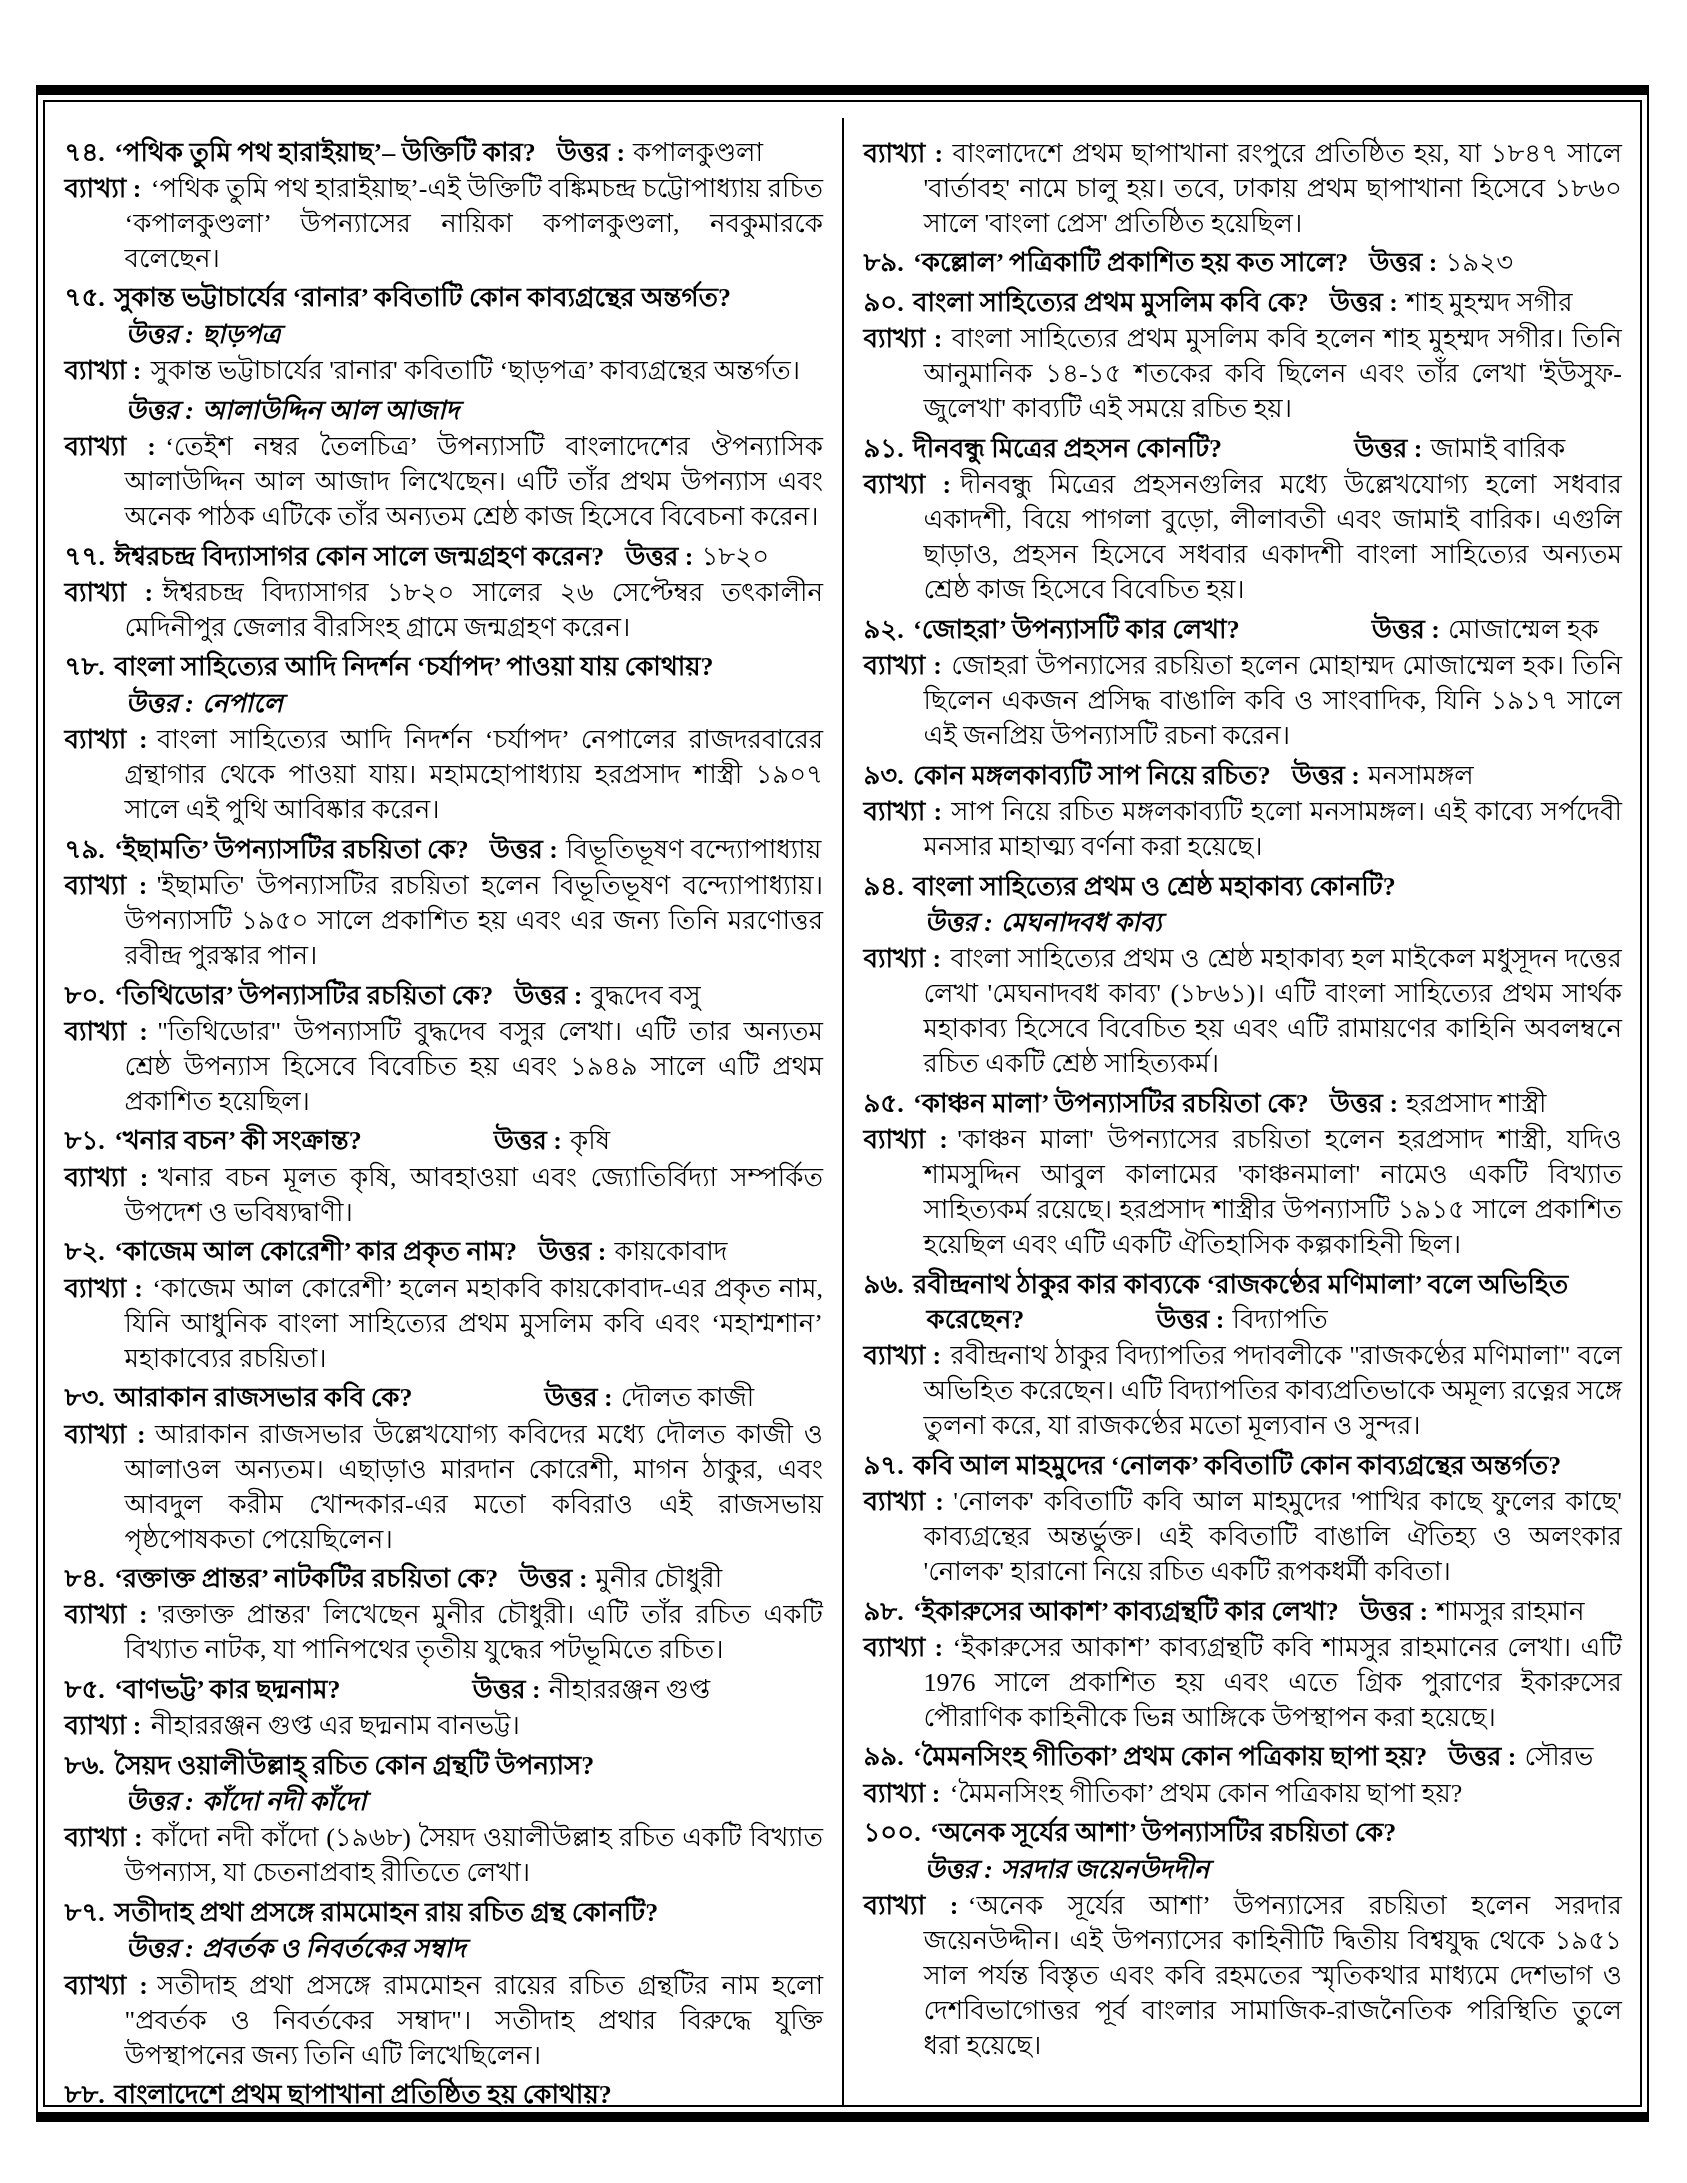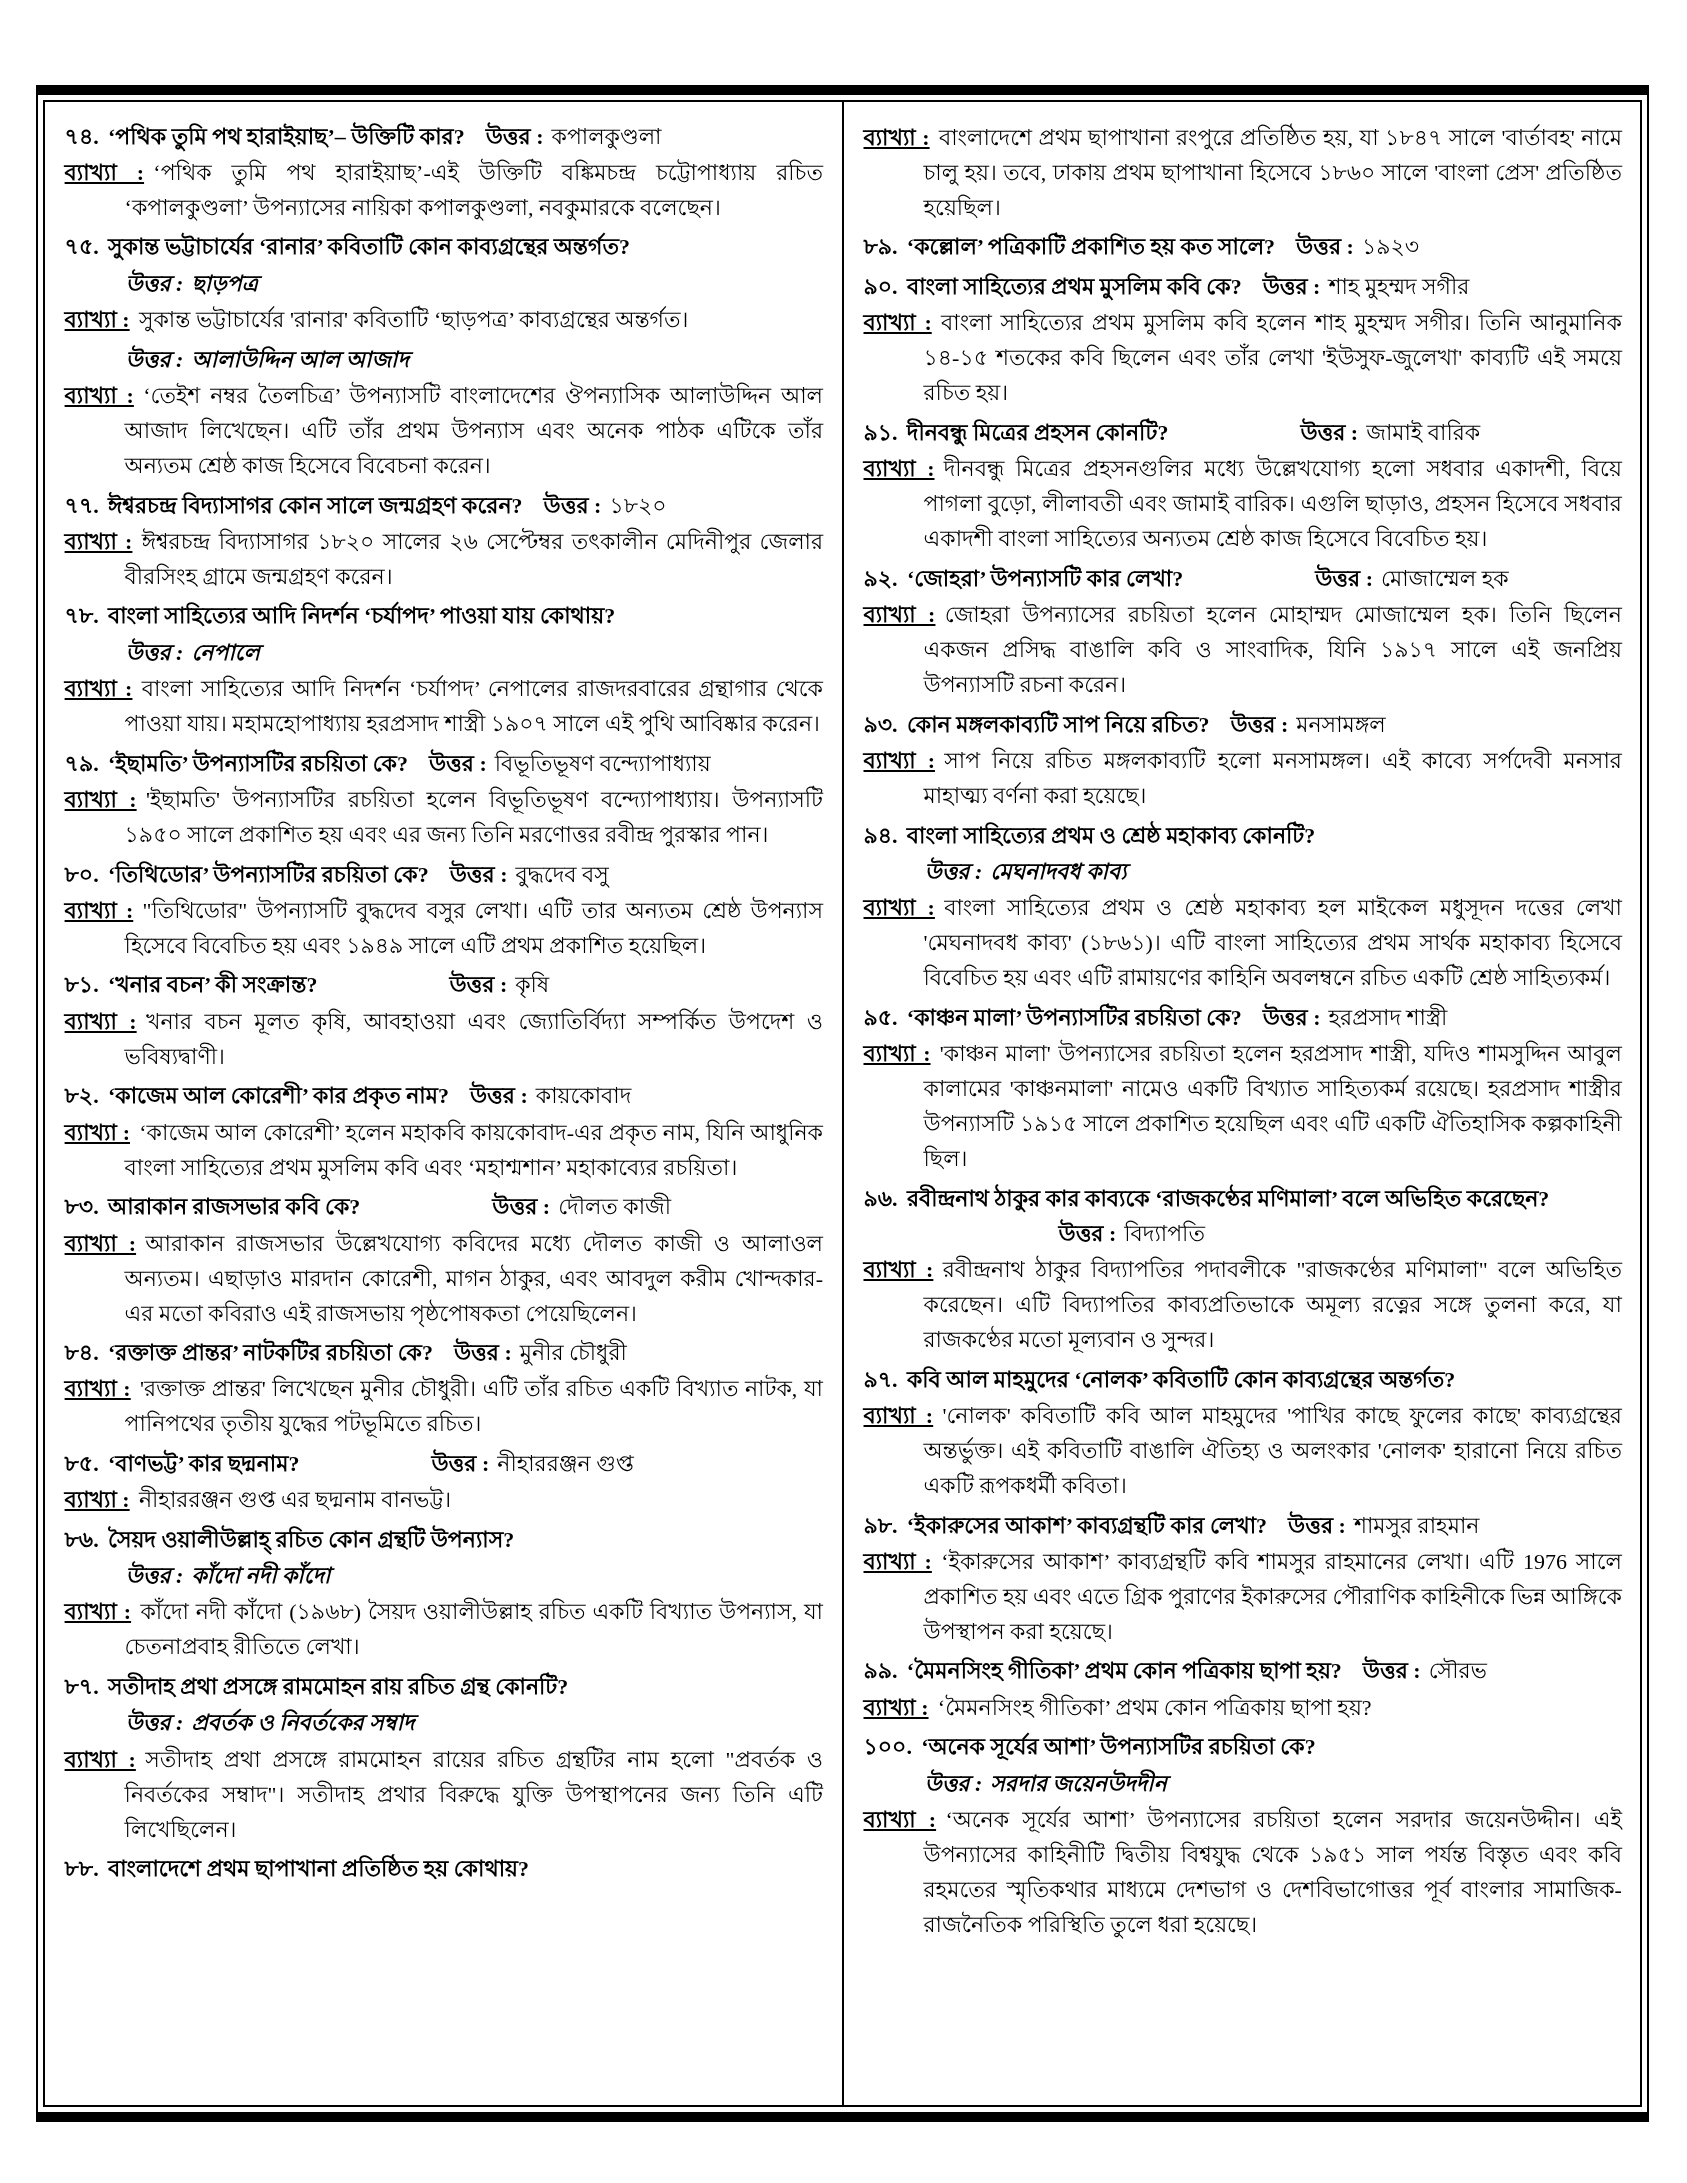--- a/index.html
+++ b/index.html
@@ -21,22 +21,23 @@
     border: 2px solid #000;
     width: 100%; height: 100%;
     box-sizing: border-box;
     display: flex; flex-direction: row;
   }
   .col {
     flex: 1 1 0;
     padding: 17px 18.5px 12px 20px;
     box-sizing: border-box;
     overflow: hidden;
-    font-size: 22px;
+    font-size: 26px;
     line-height: 35px;
+    margin-top: 16px;
   }
   .col.first { border-right: 2px solid #000; }
   .item { margin-top: 4.6px; }
   .item:first-child { margin-top: 0; }
   .q-line {
     font-weight: 700;
     padding-left: 63px; text-indent: -63px;
   }
   .q-num { margin-right: 9.3px; }
   .gap { display: inline-block; }
@@ -46,21 +47,20 @@
   .q-line .ans-value { font-weight: 400; }
   .ans-line { padding-left: 61px; margin-top: 1.3px; font-style: italic; }
   .ans-line .ans-value { font-weight: 700; }
   .exp {
     padding-left: 60px; text-indent: -60px;
     text-align: justify;
     margin-top: 1.3px;
   }
   .exp-label {
     font-weight: 700;
-    text-decoration: underline;
     margin-right: 9.3px;
   }
 </style>
 </head>
 <body>
 
 <div class="page">
   <div class="frame">
     <div class="frame-inner">
       <div class="col first">

